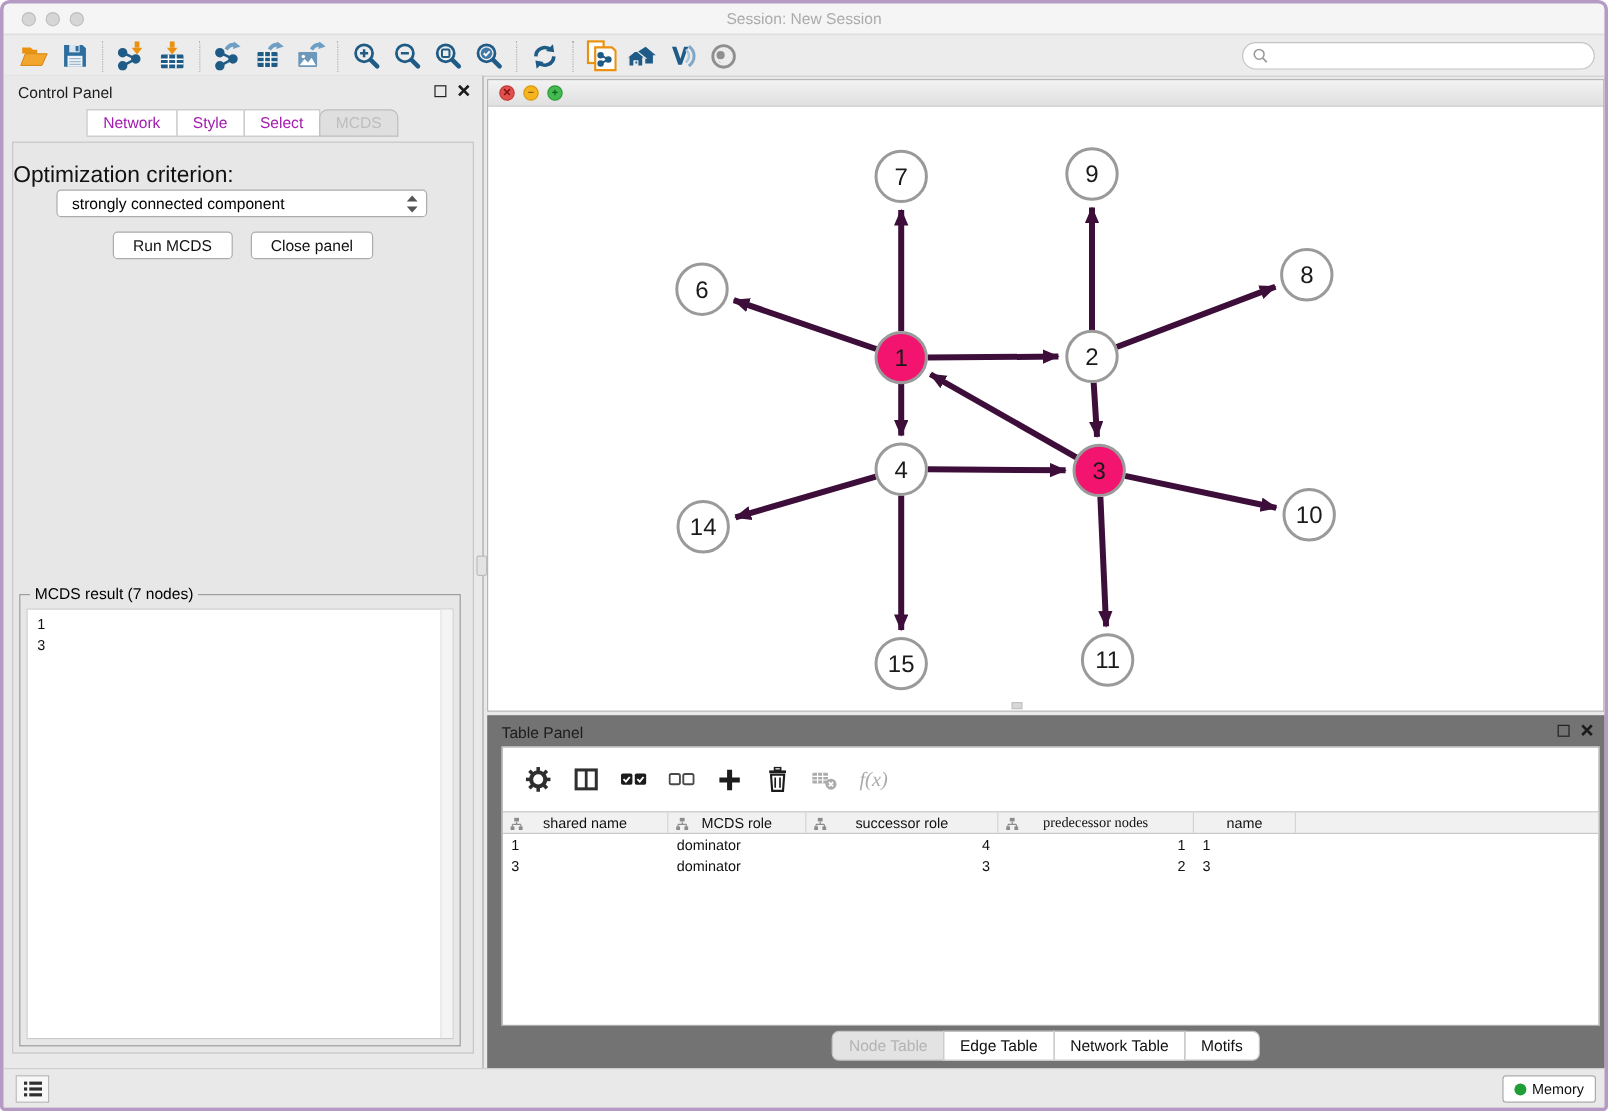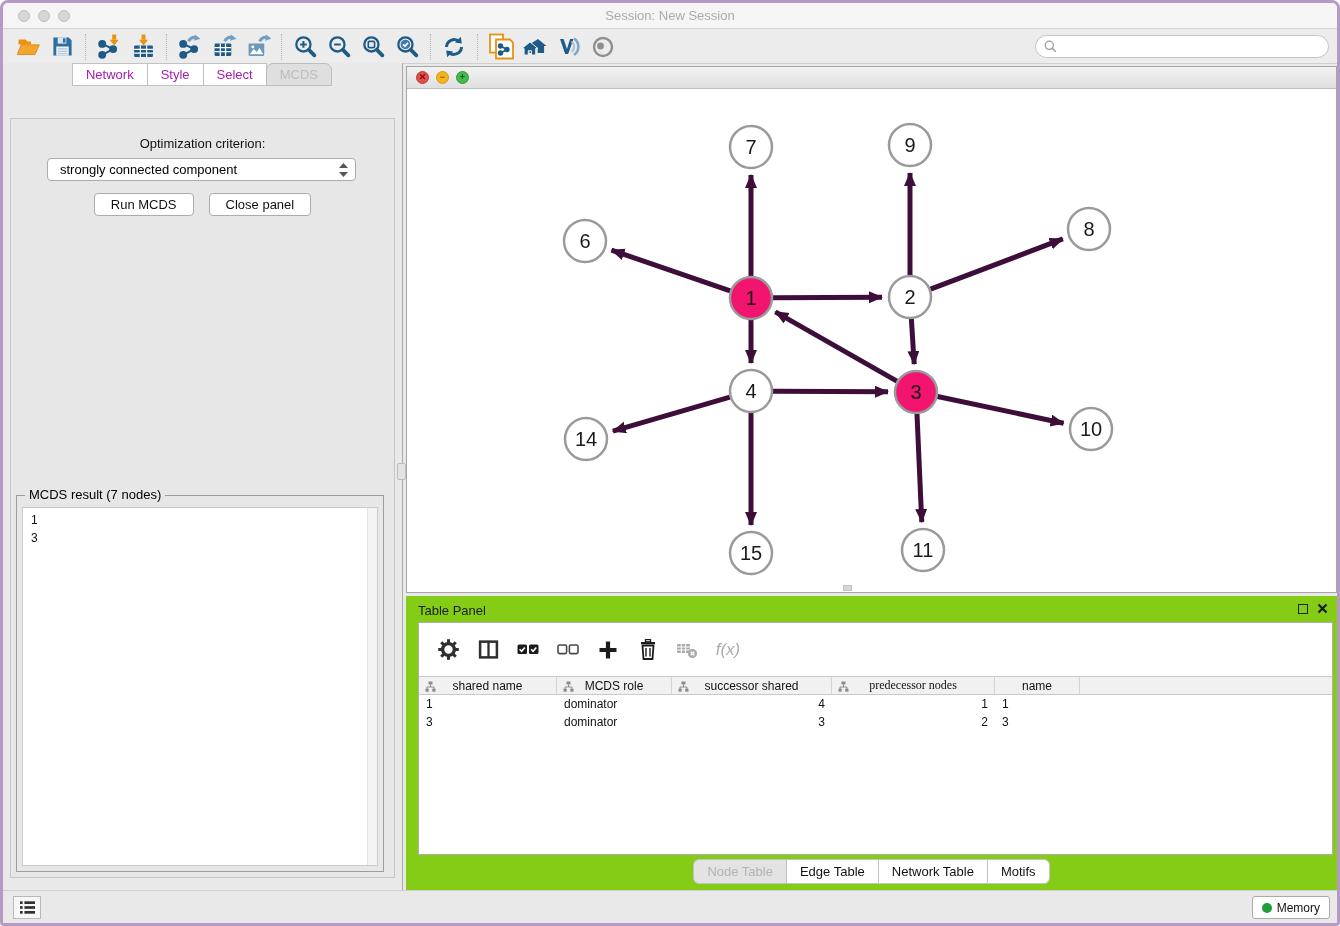--- a/index.html
+++ b/index.html
@@ -30,21 +30,21 @@
   .panel-head { position:relative; height:28px; }
   .panel-head .ph-title { position:absolute; left:12px; top:7px; font-size:13px; color:#1c1c1c; }
   .ph-icons { position:absolute; right:10px; top:7px; display:flex; gap:9px; align-items:center; }
   .float-ic { width:10px; height:10px; border:1.6px solid #222; }
   .ctabs { position:relative; height:23px; display:flex; justify-content:center; align-items:flex-end; }
   .ctab { font-size:13px; padding:3px 13px 3px; background:#fff; border:1px solid #C2C2C2; margin-left:-1px;
           color:#a21caf; position:relative; }
   .ctab.active { background:#DFDFDF; color:#BDBDBD; border-radius:7px 7px 0 0; border-color:#BDBDBD; }
   .cp-content { position:absolute; left:7px; right:7px; top:55px; bottom:12px;
                 background:#E7E7E7; border:1px solid #C7C7C7; }
-  .opt-label { margin-top:17px; text-align:center; font-size:13px; color:#111; }
+  .opt-label { margin-top:17px; font-size:19px; color:#111; }
   .dropdown { position:absolute; left:36px; right:38px; top:39px; height:23px; background:#fff;
               border:1px solid #ACACAC; border-radius:4px; display:flex; align-items:center;
               padding:0 6px 0 12px; font-size:13px; }
   .dropdown .dd-val { flex:1; }
   .btn-row { position:absolute; left:0; right:0; top:74px; display:flex; justify-content:center; gap:15px; }
   .pbtn { background:#fff; border:1px solid #ACACAC; border-radius:4px; font-size:13px;
           padding:3px 16px; color:#111; }
   .result-group { position:absolute; left:5px; right:10px; top:376px; bottom:5px;
                   border:1px solid #9E9E9E; }
   .result-legend { position:absolute; top:-9px; left:8px; background:#E7E7E7; padding:0 4px; font-size:13px; }
@@ -66,26 +66,26 @@
               font-size:9px; font-weight:bold; line-height:1; }
   .fclose { left:9px;  background:#E0504C; border:1px solid #C23B37; color:#7E100F; }
   .fmin   { left:29px; background:#F5B31E; border:1px solid #D99A0B; color:#8A5D00; }
   .fmax   { left:49px; background:#43B94F; border:1px solid #2E9A3A; color:#0E5F1E; }
   .net-title { position:absolute; left:0; right:0; top:4px; text-align:center; font-size:13px; color:#111; }
   .net-canvas { position:absolute; left:0; right:0; top:22px; bottom:0; background:#fff; }
   .hscroll-nub { position:absolute; left:436px; bottom:1px; width:9px; height:6px; background:#D7D7D7;
                  border:1px solid #C2C2C2; }
 
   
-  .table-panel { position:absolute; left:403px; top:593px; width:932px; bottom:33px; background:#84cc16; }
+  .table-panel { position:absolute; left:403px; top:593px; width:932px; bottom:33px; background:#737373; }
   .tp-inner { position:absolute; left:12px; right:5px; top:26px; bottom:35px; background:#fff;
               border:1px solid #ADADAD; overflow:hidden; }
   .tp-toolbar { height:53px; display:flex; align-items:center; gap:10px; padding-left:14px; }
   .tp-tool { width:30px; height:30px; display:flex; align-items:center; justify-content:center; }
-  .fx { font-family:Liberation Sans, sans-serif; font-style:italic; font-size:17px; color:#ABABAB; }
+  .fx { font-family:Liberation Serif, serif; font-style:italic; font-size:17px; color:#ABABAB; }
   .thead { display:flex; border-top:1px solid #C9C9C9; border-bottom:1px solid #C9C9C9; background:#F1F1F1; height:19px; }
   .th { position:relative; display:flex; align-items:center; justify-content:center; font-size:12px;
         color:#111; border-right:1px solid #D4D4D4; }
   .th .hier { position:absolute; left:6px; top:4px; }
   .trow { display:flex; height:18px; }
   .td { font-size:12px; color:#111; padding:2px 7px 0; overflow:hidden; white-space:nowrap; }
   .bot-tabs { position:absolute; left:0; right:0; bottom:6px; display:flex; justify-content:center; }
   .btab { font-size:13px; padding:4px 13px; background:#fff; border:1px solid #C2C2C2; margin-left:-1px; color:#111; }
   .btab:first-child { border-radius:6px 0 0 6px; }
   .btab:last-child { border-radius:0 6px 6px 0; }
@@ -265,20 +265,29 @@
     <div class="searchbox">
       <svg width="13" height="13" viewBox="0 0 14 14">
         <circle cx="5.7" cy="5.7" r="4.4" fill="none" stroke="#9A9A9A" stroke-width="1.4"></circle>
         <path d="M9 9l3.6 3.6" stroke="#9A9A9A" stroke-width="1.6"></path>
       </svg>
       <input placeholder="" style="">
     </div>
   </div>
 
   <div class="control-panel">
+    <div class="panel-head">
+      <span class="ph-title">Control Panel</span>
+      <span class="ph-icons">
+        <span class="float-ic"></span>
+        <svg width="11" height="11" viewBox="0 0 11 11">
+          <path d="M1.5 1.5l8 8M9.5 1.5l-8 8" stroke="#1c1c1c" stroke-width="2.2"></path>
+        </svg>
+      </span>
+    </div>
     <div class="ctabs">
         <span class="ctab">Network</span>
         <span class="ctab">Style</span>
         <span class="ctab">Select</span>
         <span class="ctab active">MCDS</span>
       </div>
     <div class="cp-content">
       <div class="opt-label">Optimization criterion:</div>
       <div class="dropdown">
         <span class="dd-val">strongly connected component</span>
@@ -451,21 +460,21 @@
             </svg>
             <span>MCDS role</span>
           </div>
           <div class="th" style="width: 160px;">
             <svg class="hier" width="11" height="11" viewBox="0 0 11 11">
               <rect x="3.5" y="0.5" width="4" height="3" fill="#8C8C8C"></rect>
               <path d="M5.5 3.5V6M2 6h7M2 6v2M9 6v2" stroke="#8C8C8C" fill="none"></path>
               <rect x="0.5" y="7.7" width="3.2" height="3" fill="#8C8C8C"></rect>
               <rect x="7.3" y="7.7" width="3.2" height="3" fill="#8C8C8C"></rect>
             </svg>
-            <span>successor shared</span>
+            <span>successor role</span>
           </div>
           <div class="th" style="width: 163px; font-family: Liberation Serif, serif;">
             <svg class="hier" width="11" height="11" viewBox="0 0 11 11">
               <rect x="3.5" y="0.5" width="4" height="3" fill="#8C8C8C"></rect>
               <path d="M5.5 3.5V6M2 6h7M2 6v2M9 6v2" stroke="#8C8C8C" fill="none"></path>
               <rect x="0.5" y="7.7" width="3.2" height="3" fill="#8C8C8C"></rect>
               <rect x="7.3" y="7.7" width="3.2" height="3" fill="#8C8C8C"></rect>
             </svg>
             <span>predecessor nodes</span>
           </div>

